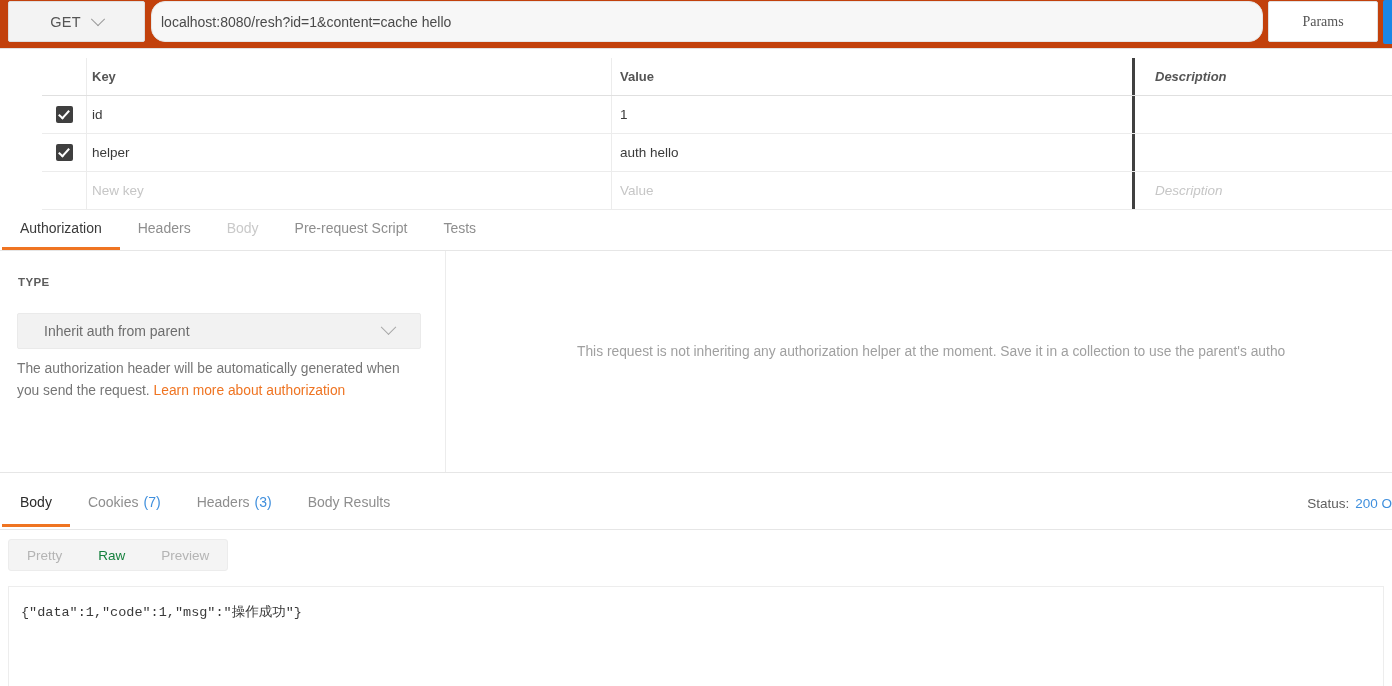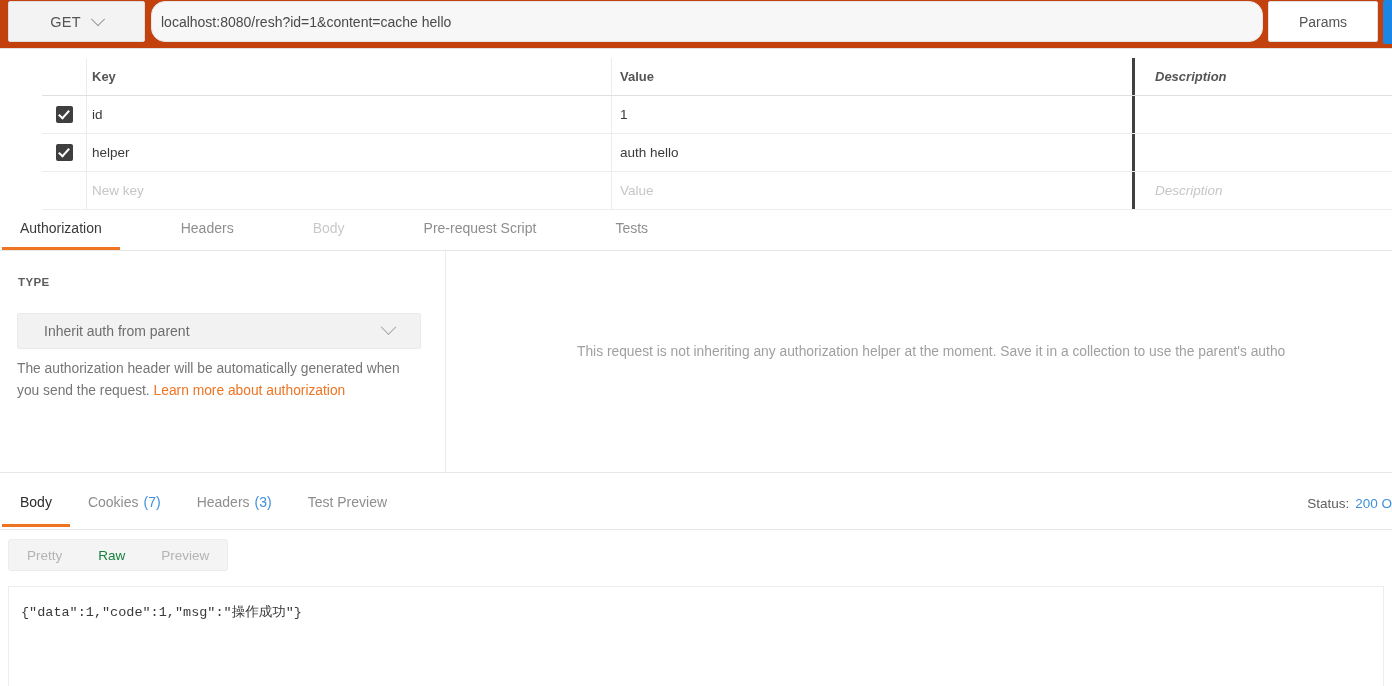--- a/index.html
+++ b/index.html
@@ -75,20 +75,21 @@
     background: #ffffff;
     border: 1px solid #e0e0e0;
     border-radius: 2px;
     box-sizing: border-box;
     display: flex;
     align-items: center;
     justify-content: center;
     font-size: 14px;
     color: #555;
     cursor: pointer;
+    font-family: Liberation Serif, serif;
   }
   .send-btn {
     position: absolute;
     left: 1383px; top: 0px;
     width: 70px; height: 44px;
     background: #1a87e6;
     border: none;
     border-radius: 2px;
     cursor: pointer;
   }
@@ -176,21 +177,20 @@
   
   .reqtabs {
     position: absolute;
     left: 0; top: 208px;
     width: 1392px; height: 43px;
     border-bottom: 1px solid #e6e6e6;
     display: flex;
     align-items: flex-start;
     padding-left: 2px;
     box-sizing: border-box;
-    gap: 43px;
   }
   .rtab {
     height: 42px;
     display: flex;
     align-items: center;
     padding: 0 18px;
     font-size: 14px;
     color: #8e8e8e;
     cursor: pointer;
     box-sizing: border-box;
@@ -464,21 +464,21 @@
     </div>
     <div class="restab">
       <span>Cookies</span>
       <span class="cnt">(7)</span>
     </div>
     <div class="restab">
       <span>Headers</span>
       <span class="cnt">(3)</span>
     </div>
     <div class="restab">
-      <span>Test Preview</span>
+      <span>Body Results</span>
     </div>
   </div>
   <div class="status-wrap">
     <span>Status:</span>
     <span class="status-val">200 O</span>
   </div>
 </div>
 
 <div class="viewbar">
   <div class="seg">

